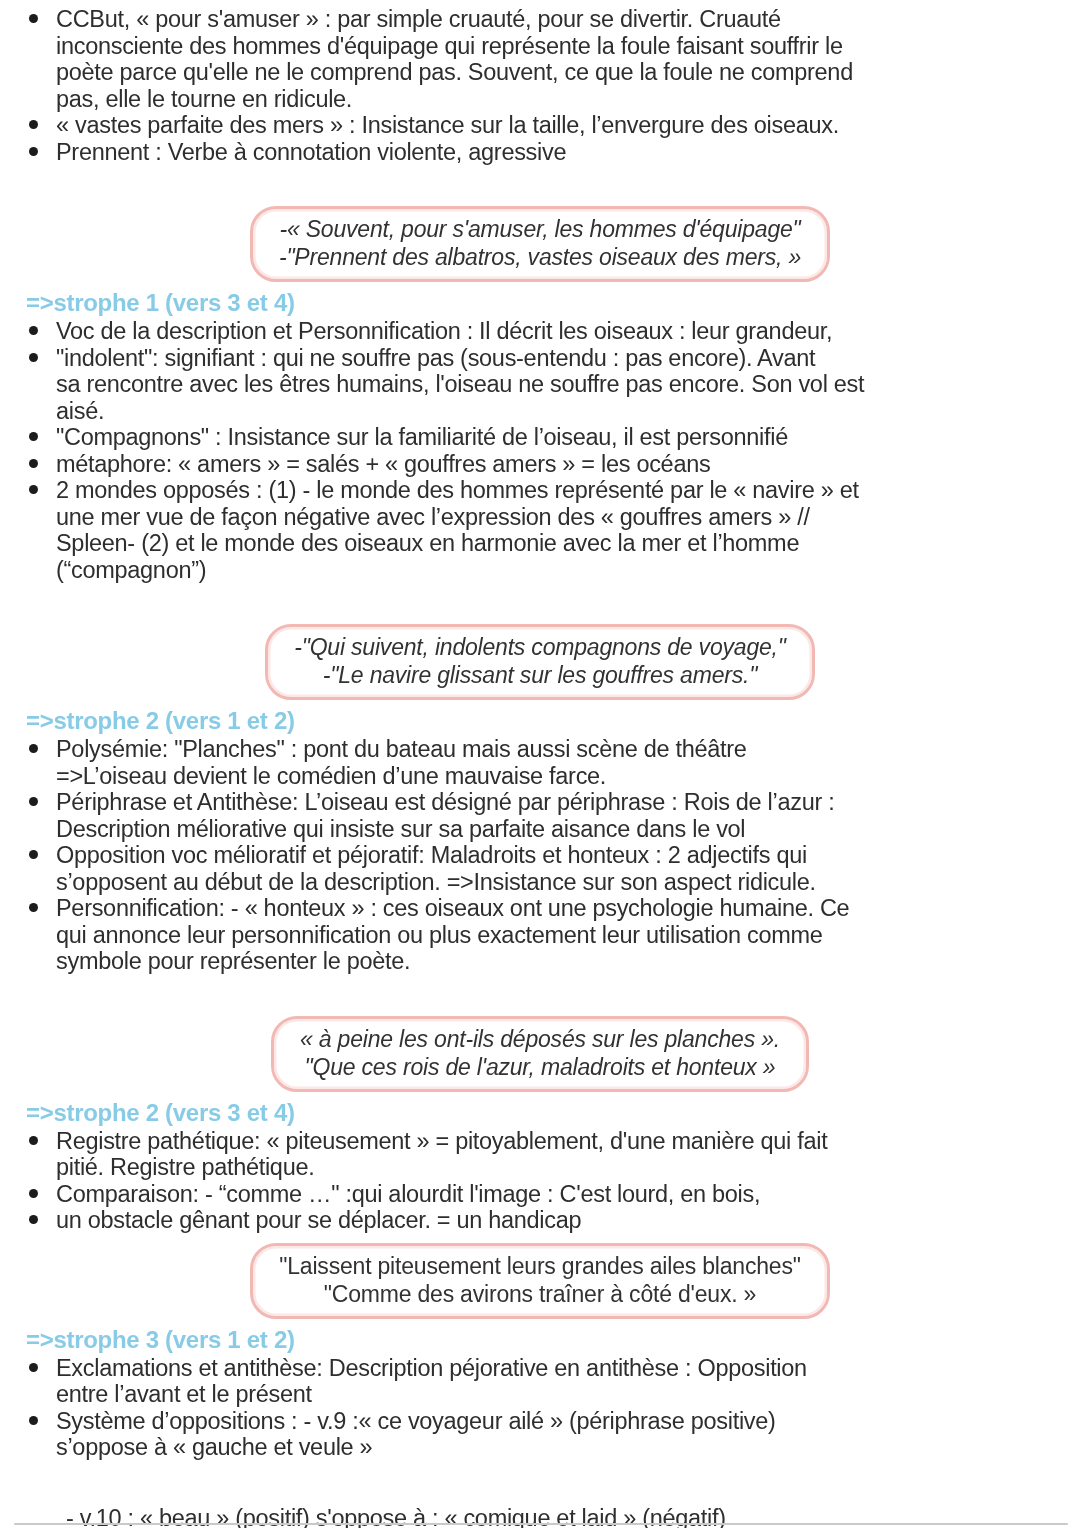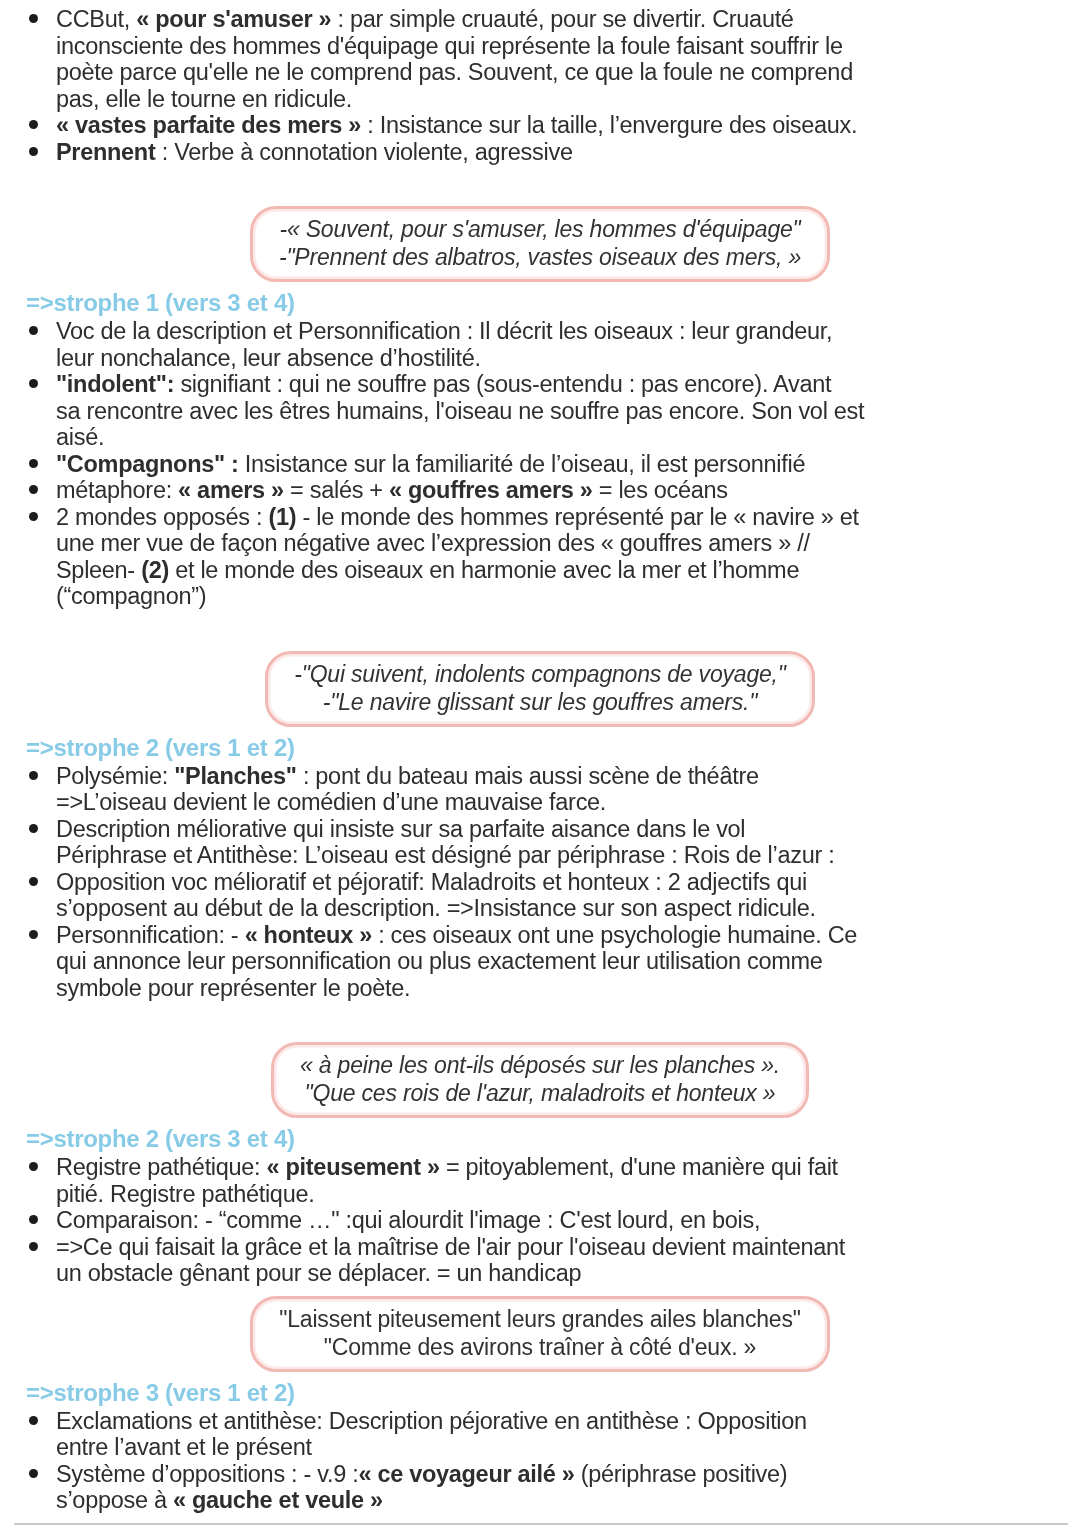--- a/index.html
+++ b/index.html
@@ -28,21 +28,21 @@
     line-height:26.5px;
     letter-spacing:-0.3px;
   }
   .bullet-item .dot{
     position:absolute;left:29px;top:8px;
     width:9px;height:9px;border-radius:50%;
     background:#1c1c1c;
   }
   .bullet-item.sub{padding-left:66px;margin-top:44px;}
   .line{display:block;}
-  b{font-weight:bold;}
+  b{font-weight:normal;}
   .strophe-heading{
     color:var(--blue);
     font-weight:bold;
     font-size:24px;
     line-height:28px;
     margin:7px 8px 1px 26px;
     letter-spacing:-0.3px;
   }
   .quote-wrap{text-align:center;margin:9px 0 7px;}
   .quote-box{
@@ -87,21 +87,20 @@
         <span class="dot"></span>
         <span class="line"><b>Prennent</b><span> : Verbe à connotation violente, agressive</span></span>
       </li>
     </ul>
     <div class="quote-wrap"><div class="quote-box italic"><div class="quote-line">-« Souvent, pour s'amuser, les hommes d'équipage"</div><div class="quote-line">-"Prennent des albatros, vastes oiseaux des mers, »</div></div></div>
     <div class="strophe-heading">=&gt;strophe 1 (vers 3 et 4)</div>
     <ul class="bullet-list">
       <li class="bullet-item">
         <span class="dot"></span>
         <span class="line"><span>Voc de la description et Personnification : Il décrit les oiseaux : leur grandeur,</span></span>
-        <span class="line"><span>leur nonchalance, leur absence d’hostilité.</span></span>
       </li>
       <li class="bullet-item">
         <span class="dot"></span>
         <span class="line"><b>"indolent":</b><span>  signifiant : qui ne souffre pas (sous-entendu : pas encore). Avant</span></span>
         <span class="line"><span>sa rencontre avec les êtres humains, l'oiseau ne souffre pas encore. Son vol est</span></span>
         <span class="line"><span>aisé.</span></span>
       </li>
       <li class="bullet-item">
         <span class="dot"></span>
         <span class="line"><b>"Compagnons" :</b><span> Insistance sur la familiarité de l’oiseau, il est personnifié</span></span>
@@ -121,22 +120,22 @@
     <div class="quote-wrap"><div class="quote-box italic"><div class="quote-line">-"Qui suivent, indolents compagnons de voyage,"</div><div class="quote-line">-"Le navire glissant sur les gouffres amers."</div></div></div>
     <div class="strophe-heading">=&gt;strophe 2 (vers 1 et 2)</div>
     <ul class="bullet-list">
       <li class="bullet-item">
         <span class="dot"></span>
         <span class="line"><span>Polysémie: </span><b>"Planches"</b><span> : pont du bateau mais aussi scène de théâtre</span></span>
         <span class="line"><span>=&gt;L’oiseau devient le comédien d’une mauvaise farce.</span></span>
       </li>
       <li class="bullet-item">
         <span class="dot"></span>
+        <span class="line"><span>Périphrase et Antithèse: L’oiseau est désigné par périphrase : Rois de l’azur :</span></span>
         <span class="line"><span>Description méliorative qui insiste sur sa parfaite aisance dans le vol</span></span>
-        <span class="line"><span>Périphrase et Antithèse: L’oiseau est désigné par périphrase : Rois de l’azur :</span></span>
       </li>
       <li class="bullet-item">
         <span class="dot"></span>
         <span class="line"><span>Opposition voc mélioratif et péjoratif: Maladroits et honteux : 2 adjectifs qui</span></span>
         <span class="line"><span>s’opposent au début de la description. =&gt;Insistance sur son aspect ridicule.</span></span>
       </li>
       <li class="bullet-item">
         <span class="dot"></span>
         <span class="line"><span>Personnification: - </span><b>« honteux »</b><span> : ces oiseaux ont une psychologie humaine. Ce</span></span>
         <span class="line"><span>qui annonce leur personnification ou plus exactement leur utilisation comme</span></span>
@@ -150,21 +149,20 @@
         <span class="dot"></span>
         <span class="line"><span>Registre pathétique: </span><b>« piteusement »</b><span> = pitoyablement, d'une manière qui fait</span></span>
         <span class="line"><span>pitié. Registre pathétique.</span></span>
       </li>
       <li class="bullet-item">
         <span class="dot"></span>
         <span class="line"><span>Comparaison: - “comme …" :qui alourdit l'image : C'est lourd, en bois,</span></span>
       </li>
       <li class="bullet-item">
         <span class="dot"></span>
-        <span class="line"><span>=&gt;Ce qui faisait la grâce et la maîtrise de l'air pour l'oiseau devient maintenant</span></span>
         <span class="line"><span>un obstacle gênant pour se déplacer. = un handicap</span></span>
       </li>
     </ul>
     <div class="quote-wrap"><div class="quote-box"><div class="quote-line">"Laissent piteusement leurs grandes ailes blanches"</div><div class="quote-line">"Comme des avirons traîner à côté d'eux. »</div></div></div>
     <div class="strophe-heading">=&gt;strophe 3 (vers 1 et 2)</div>
     <ul class="bullet-list">
       <li class="bullet-item">
         <span class="dot"></span>
         <span class="line"><span>Exclamations et antithèse: Description péjorative en antithèse : Opposition</span></span>
         <span class="line"><span>entre l’avant et le présent</span></span>

